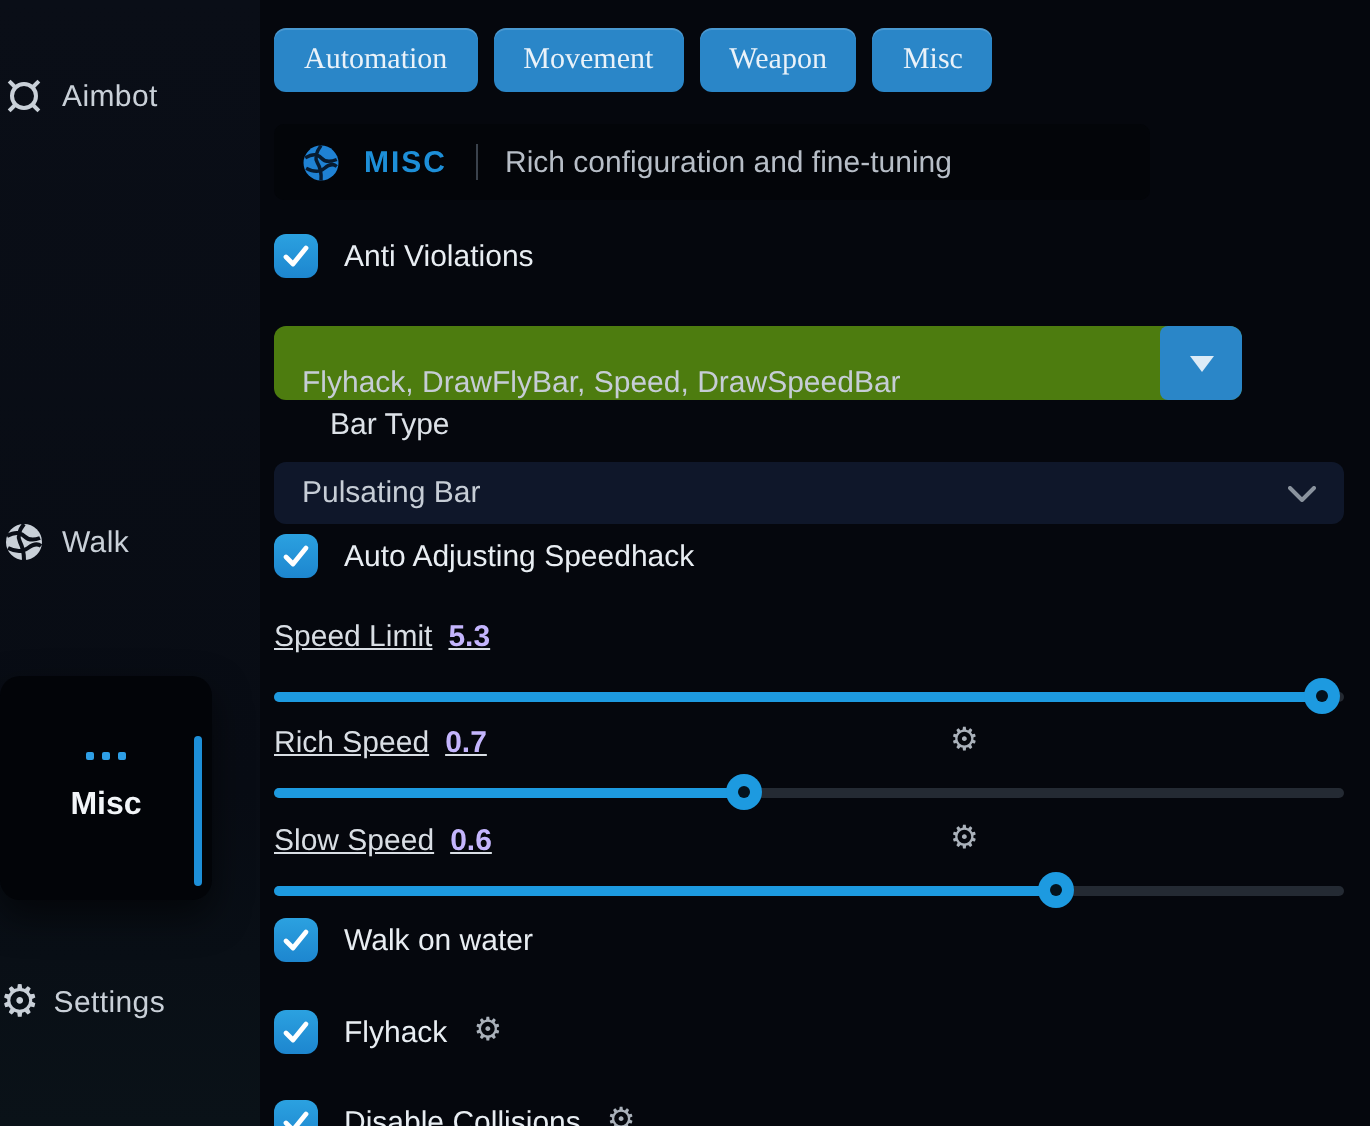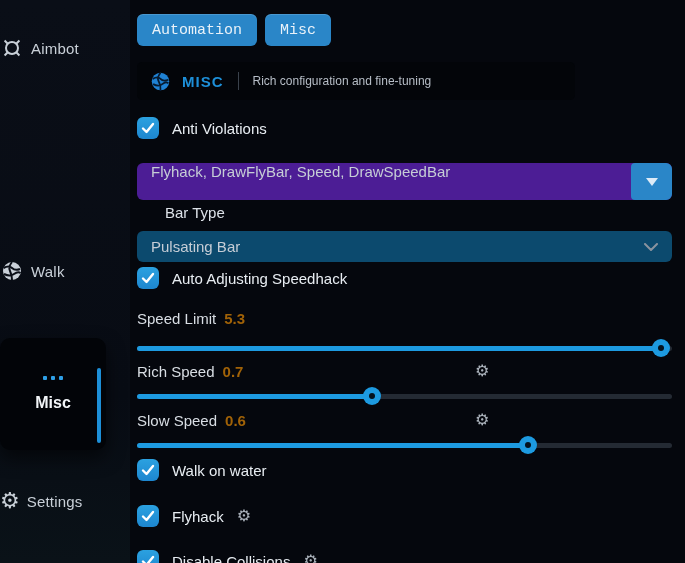--- a/index.html
+++ b/index.html
@@ -40,33 +40,33 @@
     background:#1d8fd8;border-radius:2px;
   }
   .dots{display:flex;gap:4px;}
   .dots i{width:4px;height:4px;border-radius:1px;background:#2e9fe6;display:block;}
 
   
   .tabs{position:absolute;left:137px;top:14px;display:flex;gap:8px;}
   .tab{
     height:32px;padding:0 15px;background:#2a86c8;border-radius:6px;
     color:#eaf2f9;font-size:15px;display:flex;align-items:center;
-    border:none;cursor:pointer;font-family:Liberation Mono, monospace;
+    border:none;cursor:pointer;font-family:Liberation Serif, serif;
     box-shadow:inset 0 1px 0 rgba(255,255,255,.15);
   }
 
   
   .section-header{
     position:absolute;left:137px;top:62px;width:438px;height:38px;
     background:#030509;border-radius:5px;
     display:flex;align-items:center;padding:0 13px;box-sizing:border-box;
   }
   .section-title{color:#1d8fd8;font-weight:bold;font-size:15px;letter-spacing:1px;margin-left:11px;}
   .vdiv{width:1px;height:18px;background:#3a424c;margin:0 14px;}
-  .section-subtitle{color:#b7bec7;font-size:12px;}
+  .section-subtitle{color:#b7bec7;font-size:15px;}
 
   
   .check-row{
     position:absolute;left:137px;height:24px;
     display:flex;align-items:center;gap:13px;
     color:#e8edf2;font-size:15px;cursor:pointer;
   }
   .row-anti{top:116px}
   .row-auto{top:266px}
   .row-walk{top:458px}
@@ -74,47 +74,47 @@
   .row-disable{top:549px}
   .checkbox{
     width:22px;height:22px;border-radius:6px;
     background:linear-gradient(180deg,#2ba1e0,#1d86cf);
     display:flex;align-items:center;justify-content:center;flex:0 0 auto;
   }
   .gear{color:#aab1ba;font-size:16px;line-height:1;cursor:pointer;}
 
   
   .multiselect{
-    position:absolute;left:137px;top:163px;width:535px;height:37px;
-    background:#4c1d95;border-radius:6px;display:flex;align-items:flex-start;
+    position:absolute;left:137px;top:163px;width:484px;height:37px;
+    background:#4d7c0f;border-radius:6px;display:flex;align-items:flex-end;
     box-sizing:border-box;cursor:pointer;
   }
   .ms-value{flex:1;padding:0 14px;color:#c6cdd6;font-size:15px;white-space:nowrap;overflow:hidden;}
   .ms-btn{
     width:41px;height:37px;background:#2a86c8;border-radius:4px 6px 6px 4px;
     display:flex;align-items:center;justify-content:center;flex:0 0 auto;cursor:pointer;
   }
   .tri{width:0;height:0;border-left:6px solid transparent;border-right:6px solid transparent;border-top:8px solid #dcebf7;}
 
   .field-label{position:absolute;left:137px;top:204px;color:#dde2e8;font-size:15px;margin-left:28px;}
 
   .select{
     position:absolute;left:137px;top:231px;width:535px;height:31px;
-    background:#0c4a6e;border-radius:6px;
+    background:#0f172a;border-radius:6px;
     display:flex;align-items:center;justify-content:space-between;
     padding:0 14px;box-sizing:border-box;color:#c6cdd6;font-size:15px;cursor:pointer;
   }
 
   
   .slider-label{
     position:absolute;left:137px;width:535px;height:20px;
-    display:flex;align-items:center;gap:8px;font-size:15px;color:#d9dee4;
+    display:flex;align-items:center;gap:8px;font-size:15px;color:#d9dee4;text-decoration:underline;
   }
   .sl-1{top:308px}.sl-2{top:361px}.sl-3{top:410px}
-  .slider-value{color:#a16207;font-weight:bold;}
+  .slider-value{color:#c4b5fd;font-weight:bold;}
   .slider-label .gear{position:absolute;left:338px;top:2px;}
 
   .slider{position:absolute;left:137px;width:535px;height:18px;cursor:pointer;}
   .sd-1{top:339px}.sd-2{top:387px}.sd-3{top:436px}
   .track{position:absolute;top:7px;left:0;right:0;height:5px;background:#242a33;border-radius:3px;}
   .fill{position:absolute;top:7px;left:0;height:5px;background:#1d9ae0;border-radius:3px;}
   .thumb{
     position:absolute;top:0;width:18px;height:18px;border-radius:50%;
     background:#1d9ae0;transform:translateX(-50%);
   }
@@ -169,20 +169,22 @@
       <span style="font-size:22px;line-height:1;color:#c9d0d8;">⚙</span>
       <span class="nav-label">Settings</span>
     </div>
 
   </aside>
 
   <main>
 
     <div class="tabs">
       <button class="tab">Automation</button>
+      <button class="tab">Movement</button>
+      <button class="tab">Weapon</button>
       <button class="tab">Misc</button>
     </div>
 
     <div class="section-header">
       <span>
         <svg width="21" height="21" viewBox="0 0 24 24">
           <circle cx="12" cy="12" r="10" fill="#1f82d4"></circle>
           <path d="M3 9 Q9 5.5 12 9 T21 10 M3.5 15 Q10 18.5 14 15 T21 14 M12 2 Q7.5 8 10 12 T12 22" fill="none" stroke="#071b30" stroke-width="2"></path>
         </svg>
       </span>

